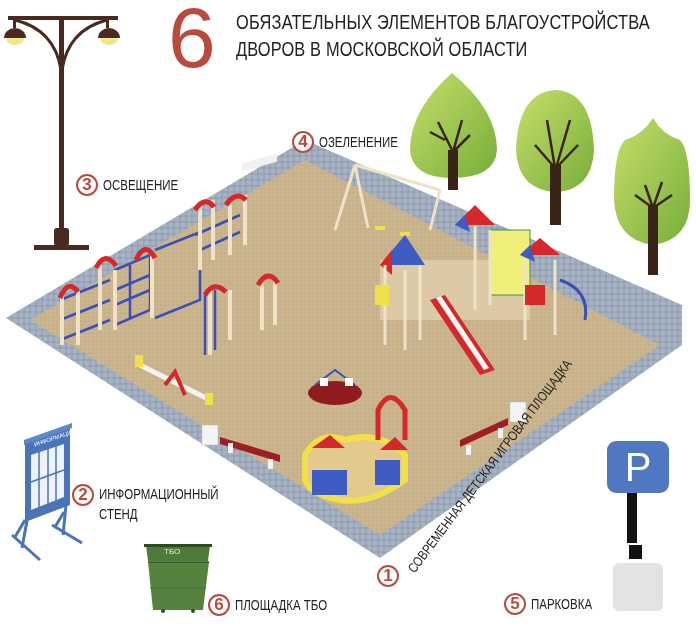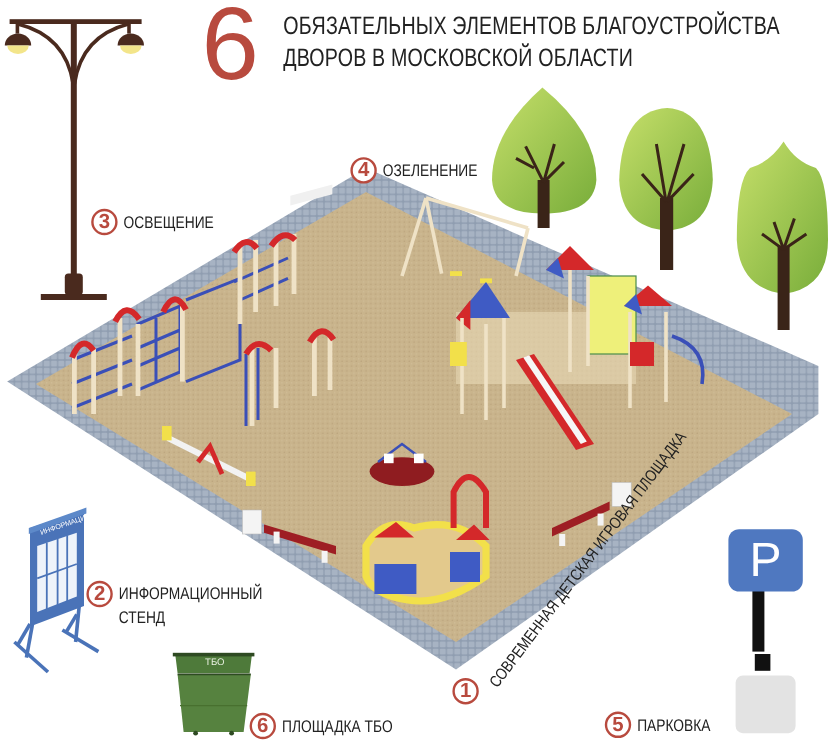--- a/index.html
+++ b/index.html
@@ -205,21 +205,21 @@
   </g>
 </svg>
 
 <div class="abs big-six">6</div>
 <div class="abs title">
   <div>ОБЯЗАТЕЛЬНЫХ ЭЛЕМЕНТОВ БЛАГОУСТРОЙСТВА</div>
   <div>ДВОРОВ В МОСКОВСКОЙ ОБЛАСТИ</div>
 </div>
 
 <div class="abs" style="left:33px;top:442px;font-size:6px;color:#fff;transform:rotate(-19deg);transform-origin:left top;white-space:nowrap;">ИНФОРМАЦИЯ</div>
-<div class="abs" style="left:164px;top:547px;width:30px;text-align:center;font-size:8px;color:#e8f0e0;">ТБО</div>
+<div class="abs" style="left:164px;top:547px;width:30px;font-size:8px;color:#e8f0e0;">ТБО</div>
 <div class="abs" style="left:607px;top:441px;width:62px;height:52px;display:flex;align-items:center;justify-content:center;font-size:40px;color:#fff;line-height:1;">P</div>
 
 <div class="abs label" style="left:76px;top:174px;">
   <div class="num">3</div>
   <div class="ltxt">ОСВЕЩЕНИЕ</div>
 </div>
 
 <div class="abs label" style="left:292px;top:131px;">
   <div class="num">4</div>
   <div class="ltxt">ОЗЕЛЕНЕНИЕ</div>

